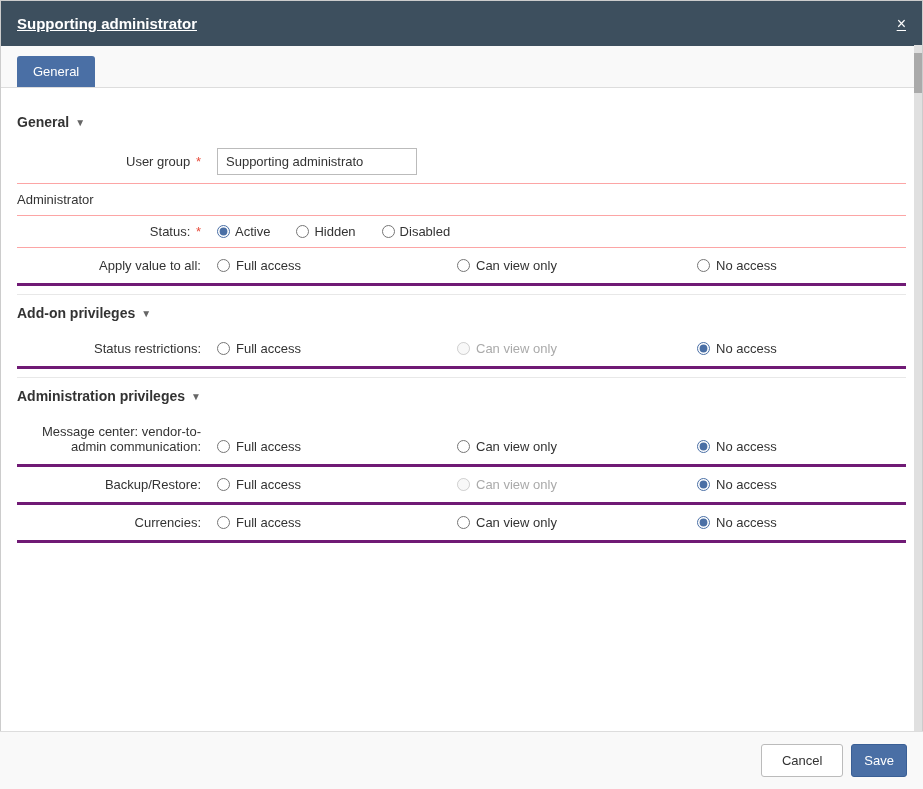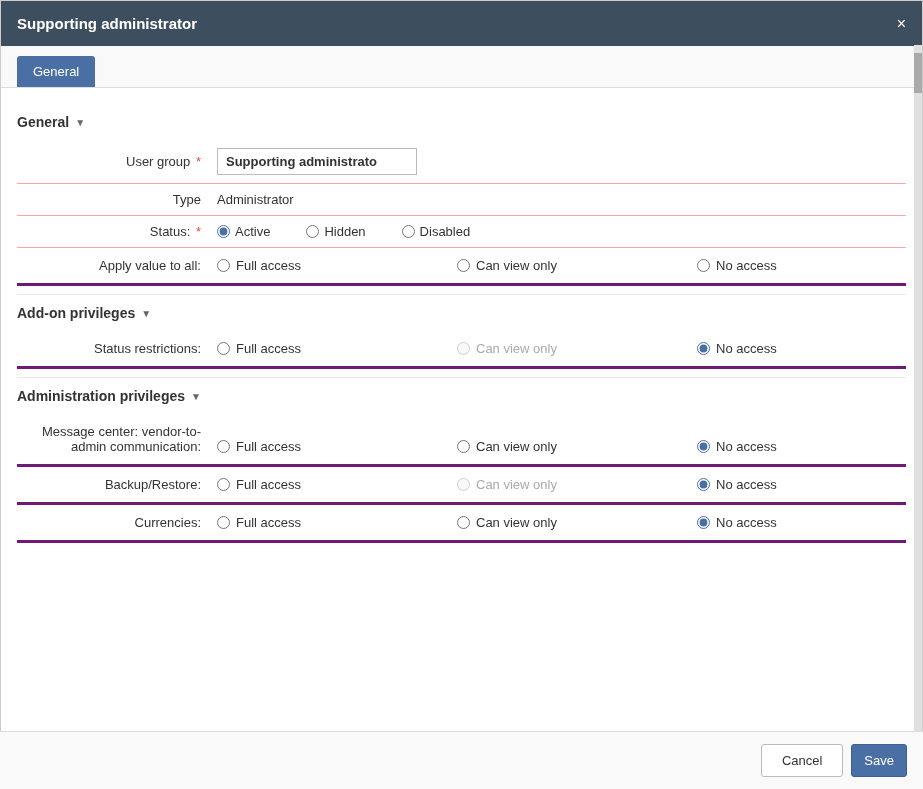--- a/index.html
+++ b/index.html
@@ -22,20 +22,21 @@
     }
     .modal-header {
       background: #3d4f5e;
       color: #fff;
       padding: 14px 16px;
       font-size: 15px;
       font-weight: bold;
       display: flex;
       justify-content: space-between;
       align-items: center;
+      text-decoration: underline;
     }
     .close-btn {
       background: none;
       border: none;
       color: #fff;
       font-size: 16px;
       cursor: pointer;
       line-height: 1;
     }
     .scrollbar-indicator {
@@ -112,26 +113,25 @@
       flex: 1;
       color: #333;
     }
     .text-input {
       border: 1px solid #bbb;
       padding: 5px 8px;
       font-size: 13px;
       width: 200px;
       color: #333;
       background: #fff;
-      font-weight: bold;
     }
     .radio-group {
       display: flex;
       align-items: flex-start;
-      gap: 36px;
+      gap: 26px;
     }
     .radio-label {
       display: flex;
       align-items: center;
       gap: 5px;
       cursor: pointer;
       color: #333;
     }
     .radio-label input[type="radio"] {
       cursor: pointer;
@@ -236,23 +236,20 @@
       <div class="form-label">
         <span>User group</span>
         <span class="required-star">*</span>
       </div>
       <div class="form-value">
         <input type="text" class="text-input" value="Supporting administrato" style="">
       </div>
     </div>
 
     <div class="form-row">
-      <div class="form-label">
-        <span>Type</span>
-      </div>
       <div class="form-value">Administrator</div>
     </div>
 
     <div class="form-row">
       <div class="form-label">
         <span>Status:</span>
         <span class="required-star">*</span>
       </div>
       <div class="form-value">
         <div class="radio-group">

